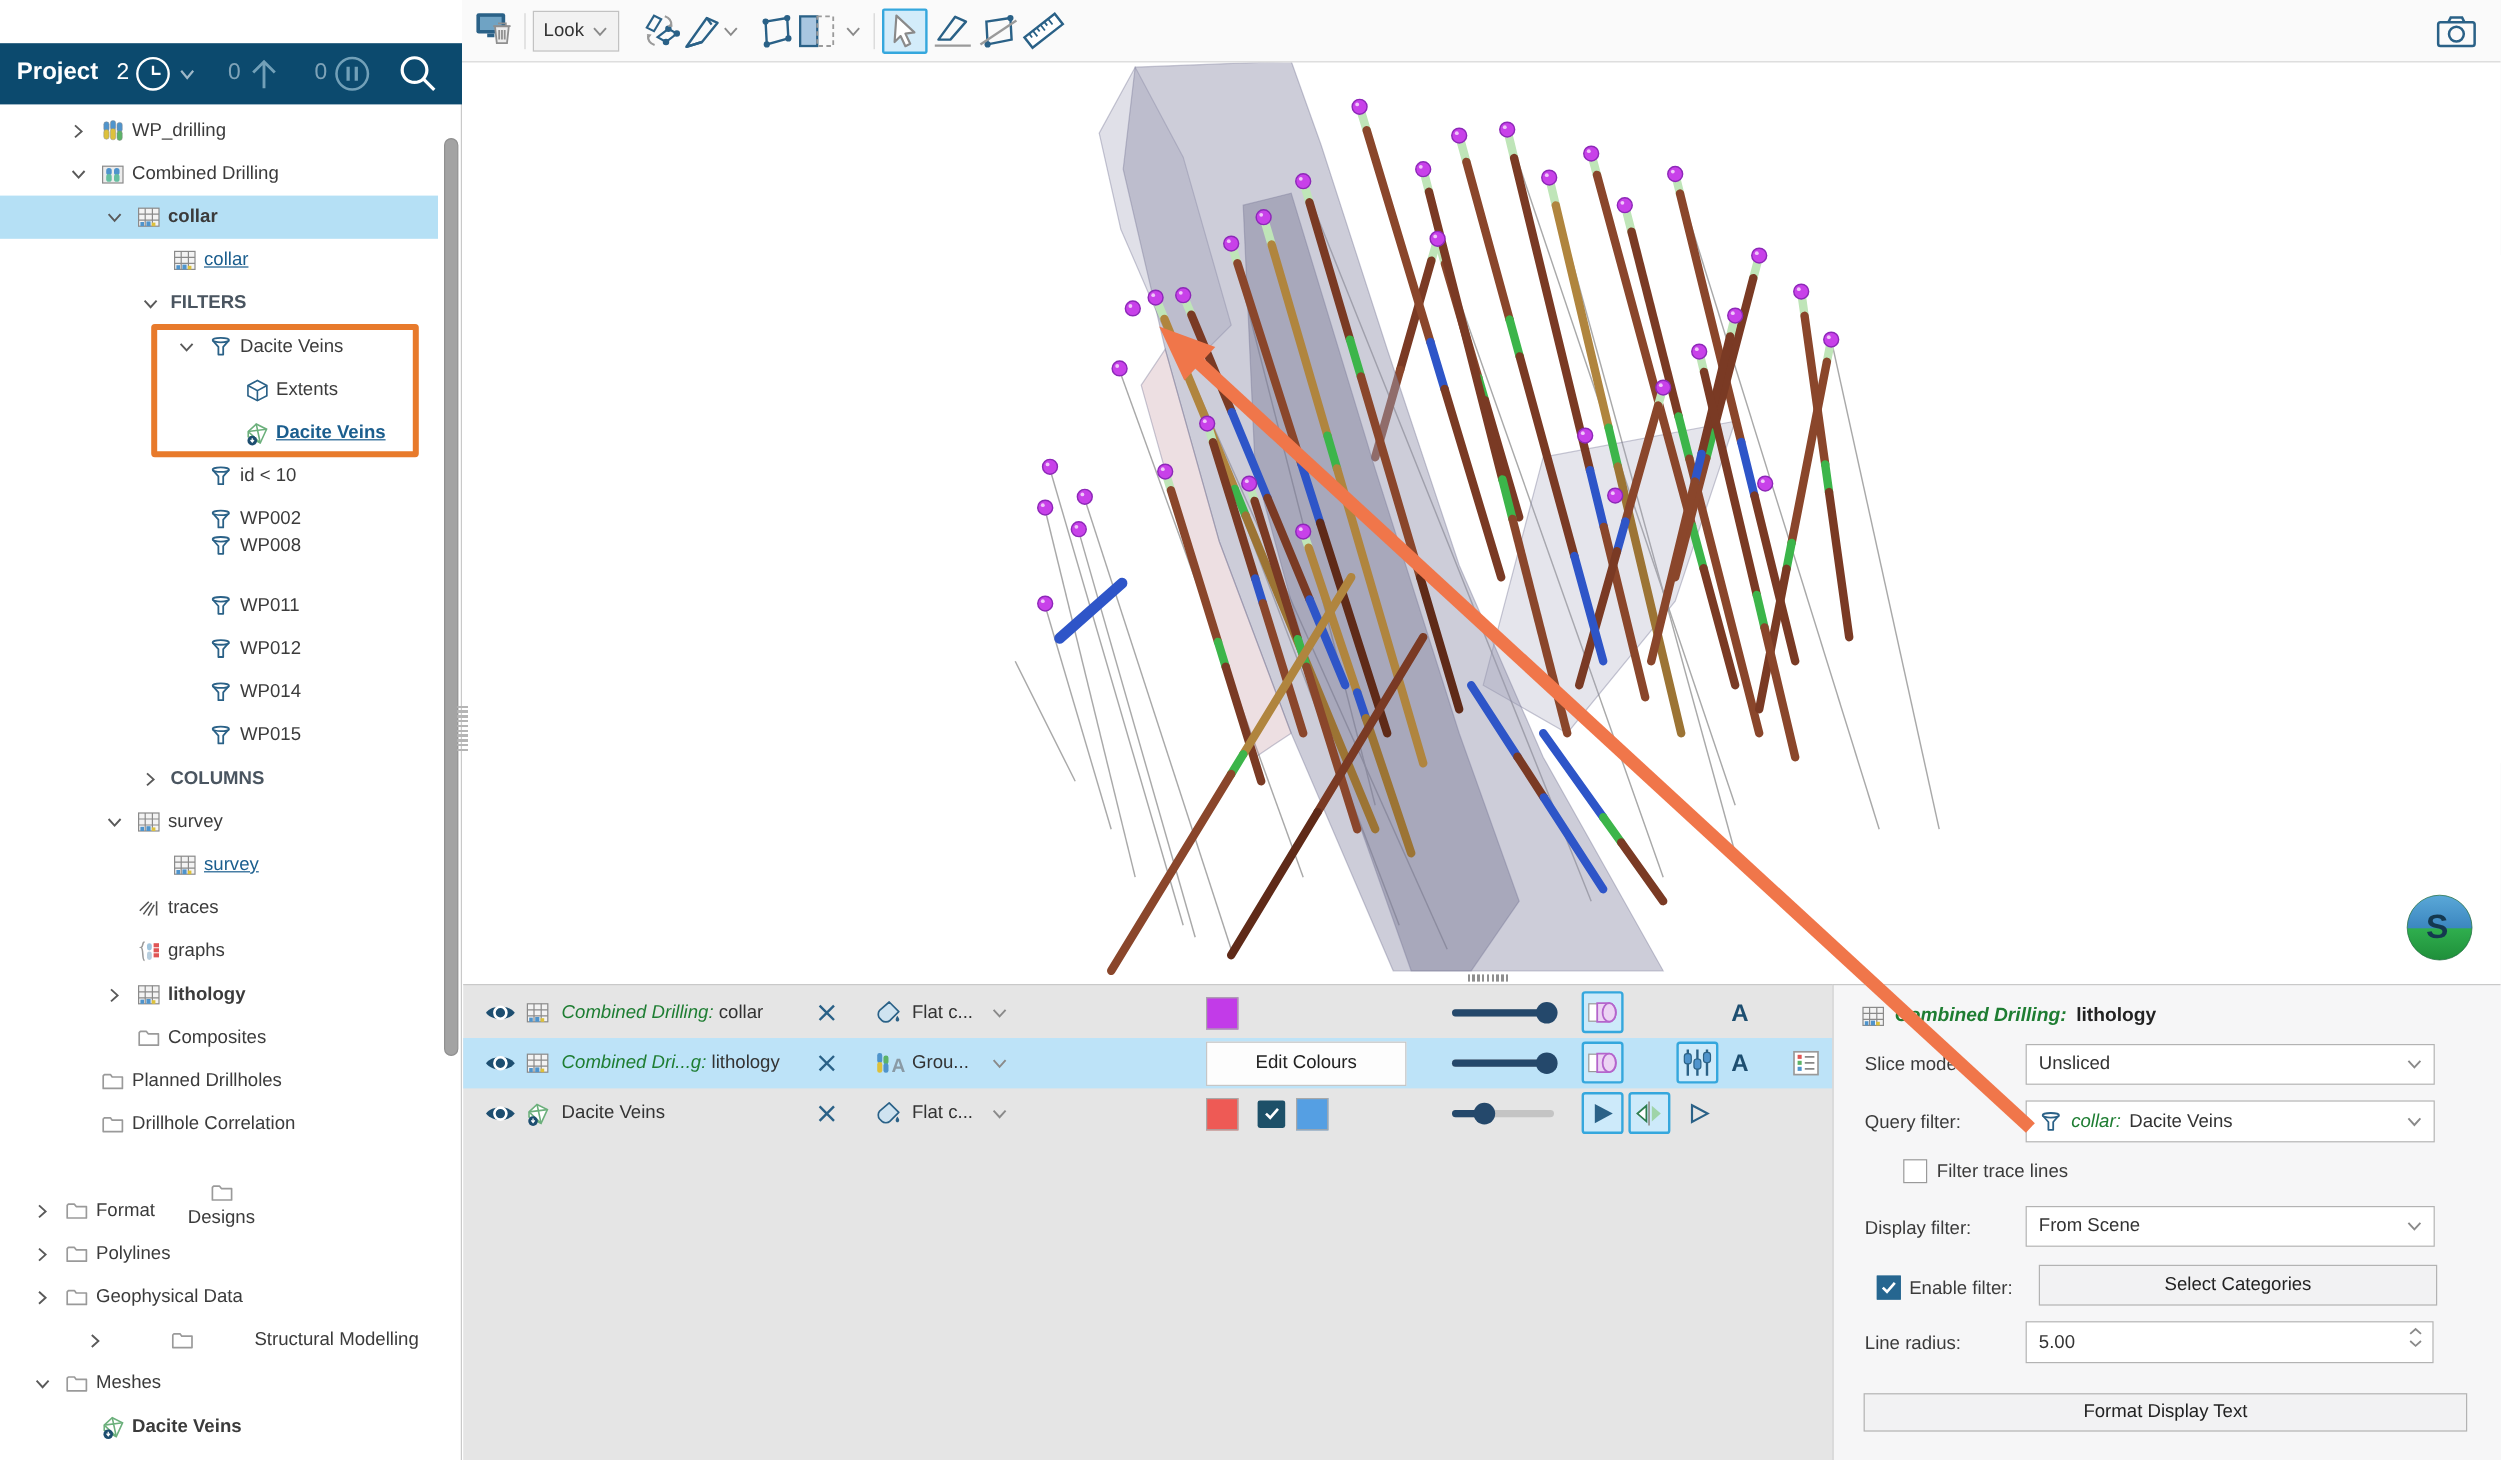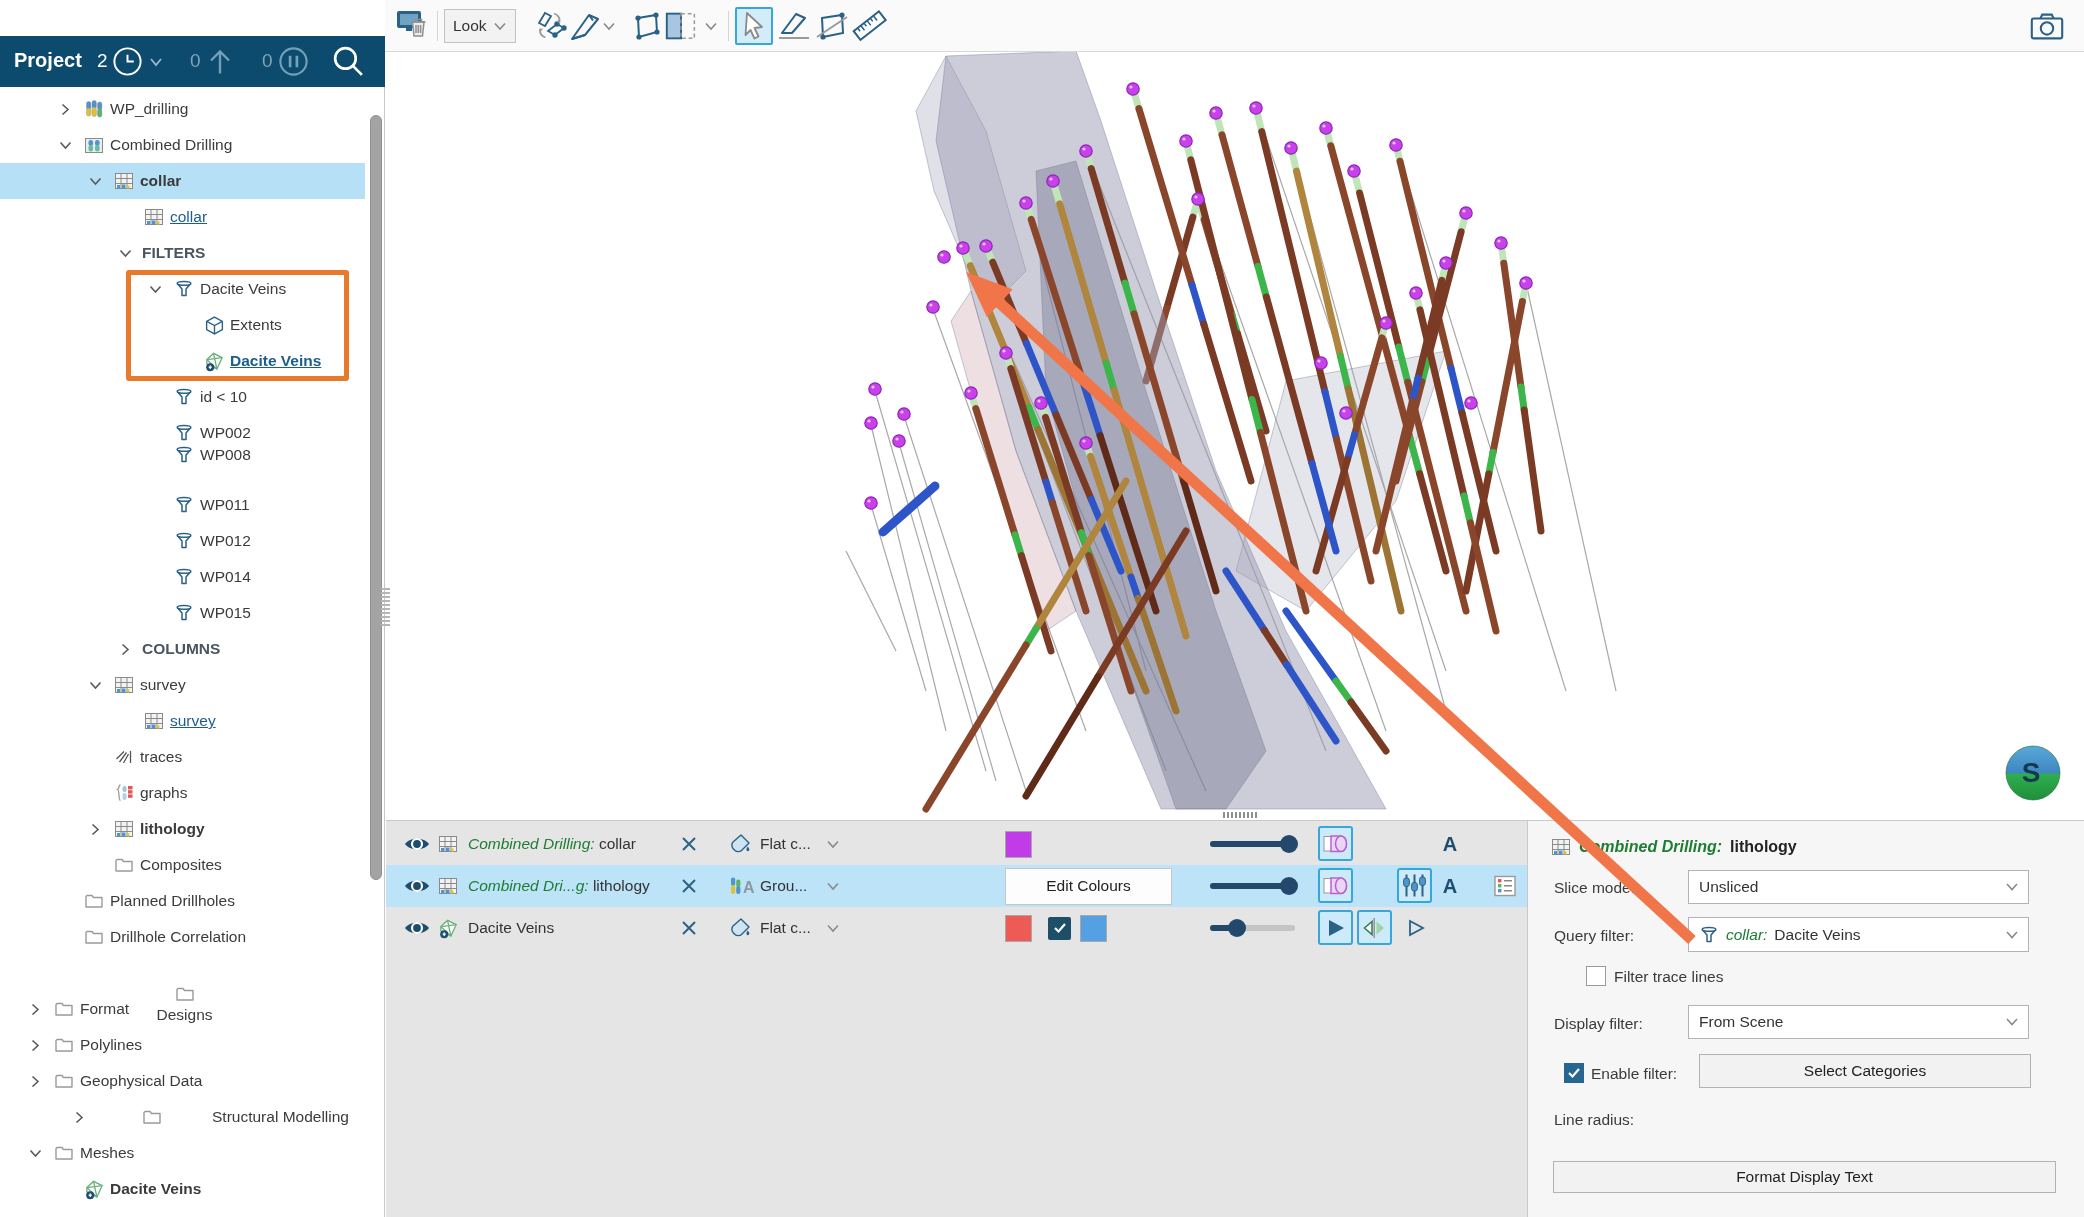--- a/index.html
+++ b/index.html
@@ -1190,20 +1190,35 @@
             <path d="M2 6 L5.5 9.5 L12 2" fill="none" stroke="#fff" stroke-width="2.2"></path>
           </svg>
         </span>
       </span>
     <span class="plabel" style="left:63px;top:244px">Enable filter:</span>
     <div class="pbtn" style="left:171px;top:233px;width:332px;height:34px">
       <span>Select Categories</span>
     </div>
 
     <span class="plabel" style="left:26px;top:290px">Line radius:</span>
+    <div class="dd" style="left:160px;top:280px;width:340px;height:35px">
+      <span>5.00</span>
+      <span class="spinbox">
+        <span class="ic">
+            <svg width="12" height="7" viewBox="0 0 12 7">
+              <path d="M1.5 5.5 L6 1.5 L10.5 5.5" fill="none" stroke="#8a8a8a" stroke-width="1.5"></path>
+            </svg>
+          </span>
+        <span class="ic">
+            <svg width="12" height="7" viewBox="0 0 12 7">
+              <path d="M1.5 1.5 L6 5.5 L10.5 1.5" fill="none" stroke="#8a8a8a" stroke-width="1.5"></path>
+            </svg>
+          </span>
+      </span>
+    </div>
 
     <div class="pbtn" style="left:25px;top:340px;width:503px;height:32px">
       <span>Format Display Text</span>
     </div>
   </div>
 
   <div class="anno-box" id="anno-box" style="left: 126px; top: 270px; width: 223px; height: 111px; border-color: rgb(232, 122, 43);"></div>
   <svg class="overlay" id="overlay" width="2084" height="1217" viewBox="0 0 2084 1217">
       <line x1="1692" y1="940" x2="995.4356242420588" y2="299.0840178976518" stroke="#f0764a" stroke-width="11"></line>
       <polygon points="966,272 1012.7158763797522,289.1646990673217 986.9860593769829,317.1285420972775" fill="#f0764a"></polygon>

